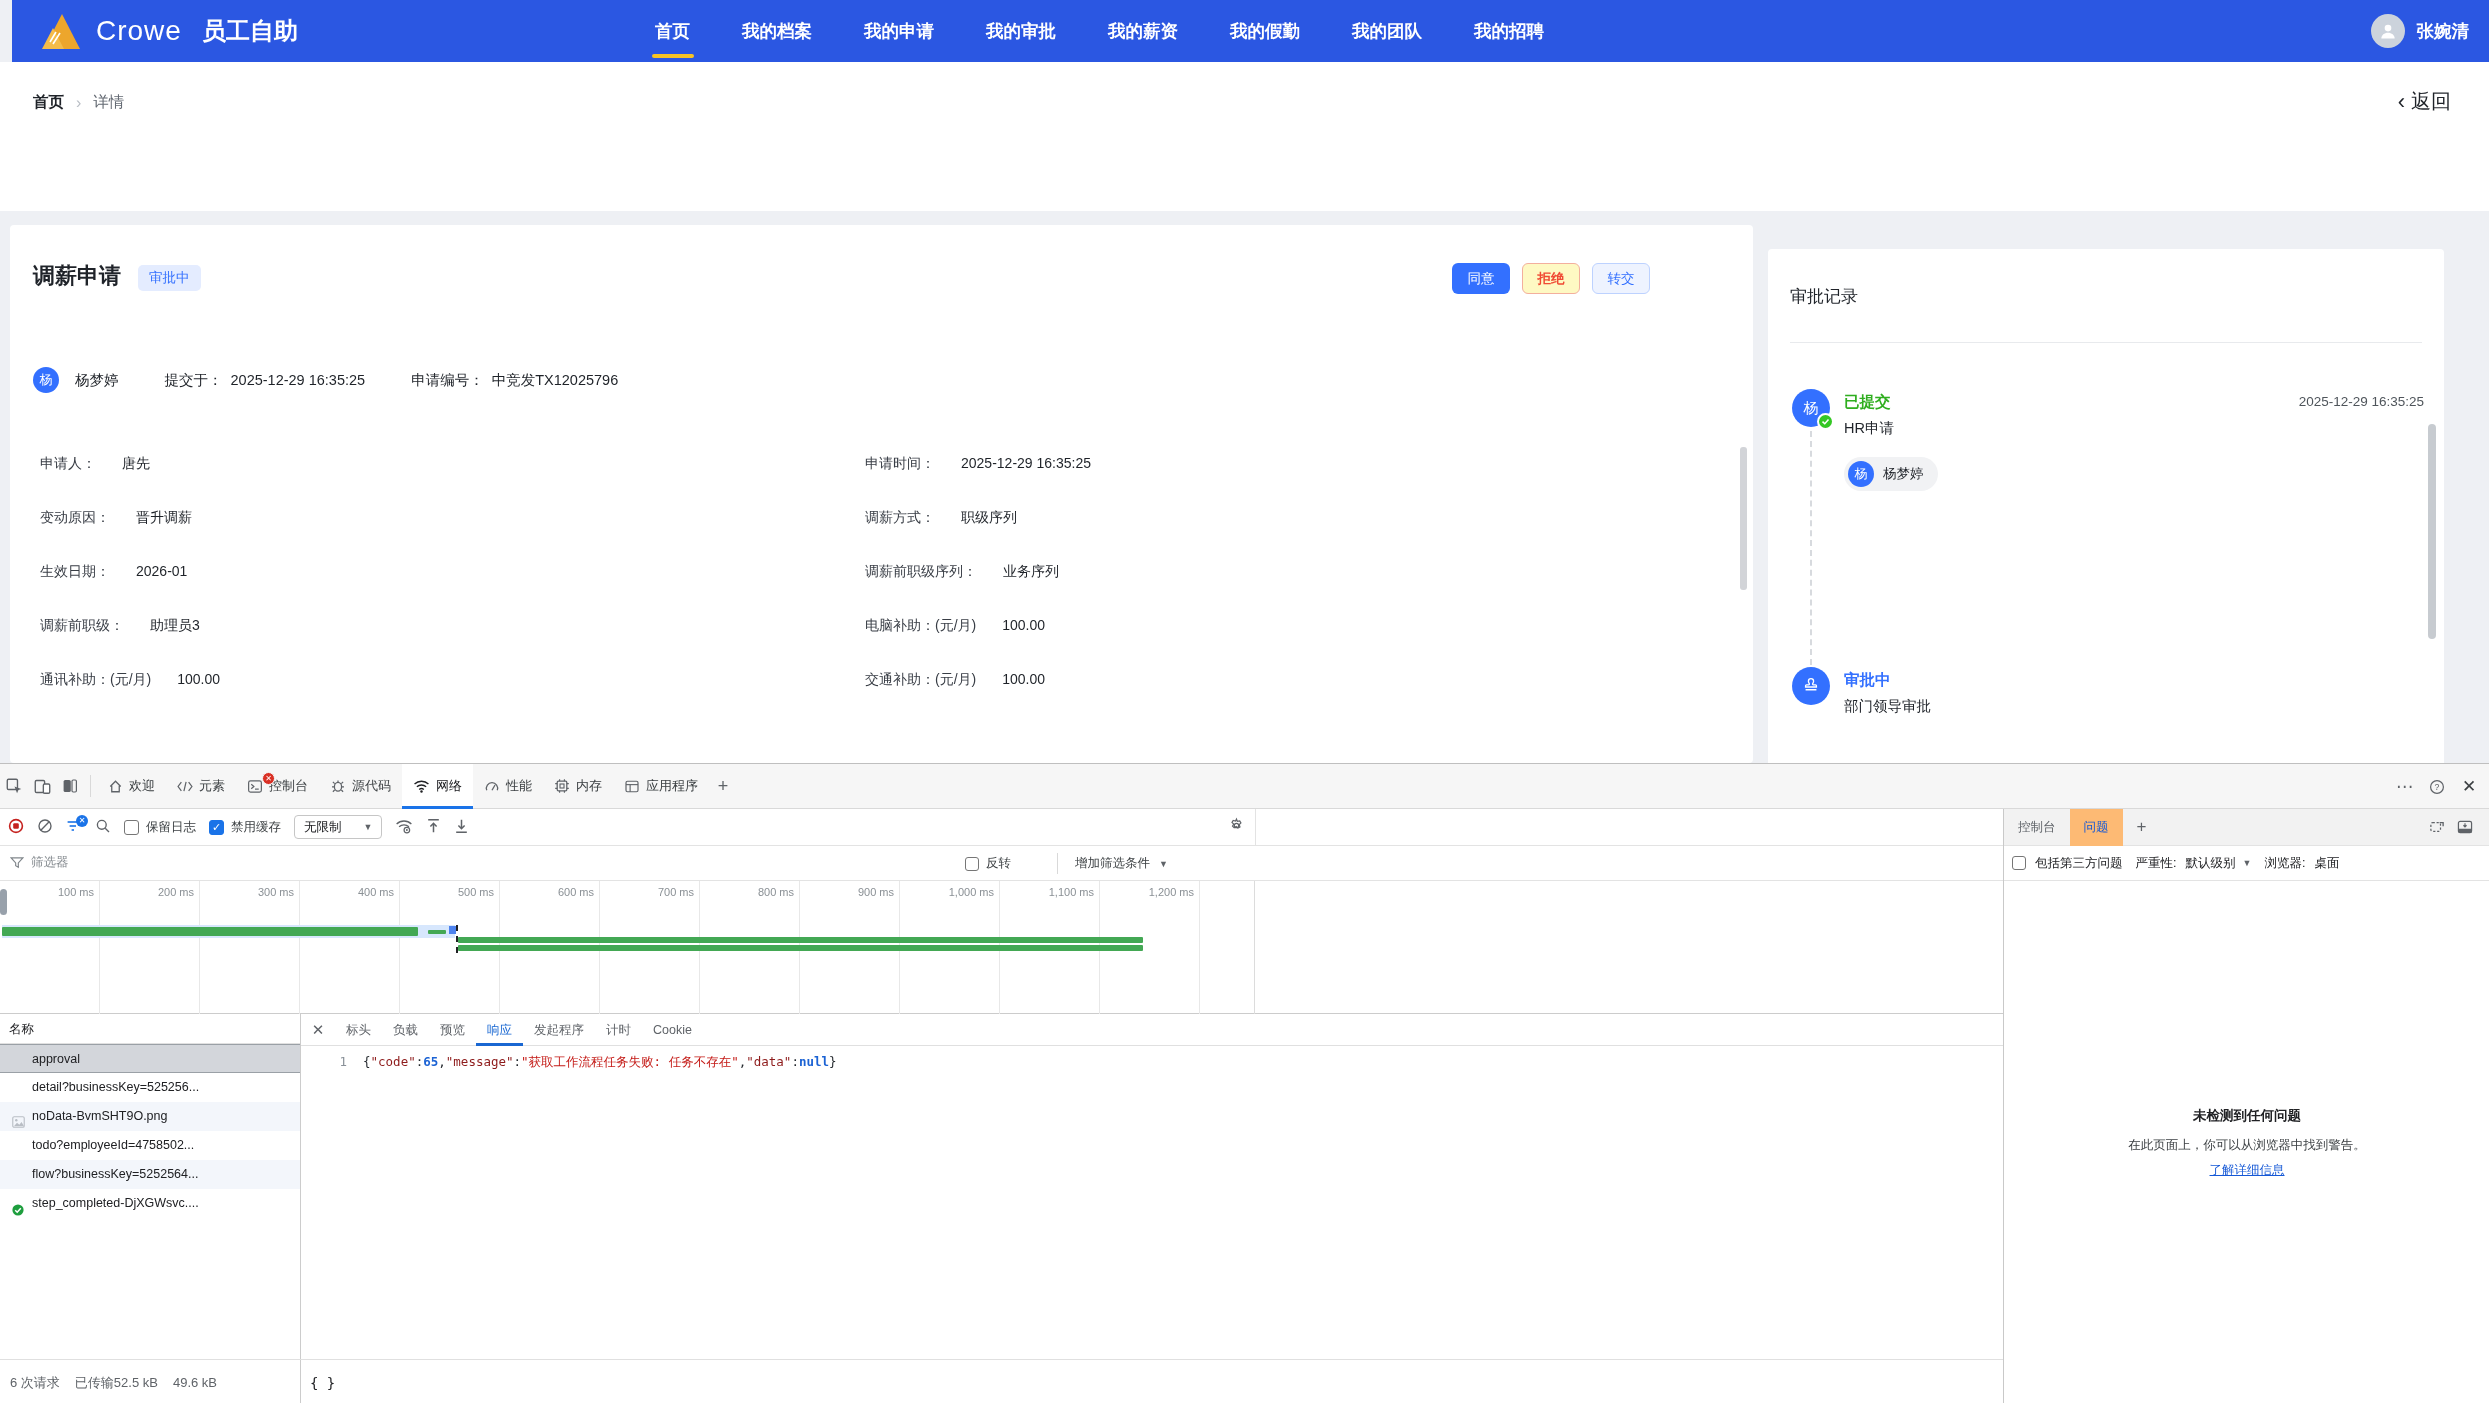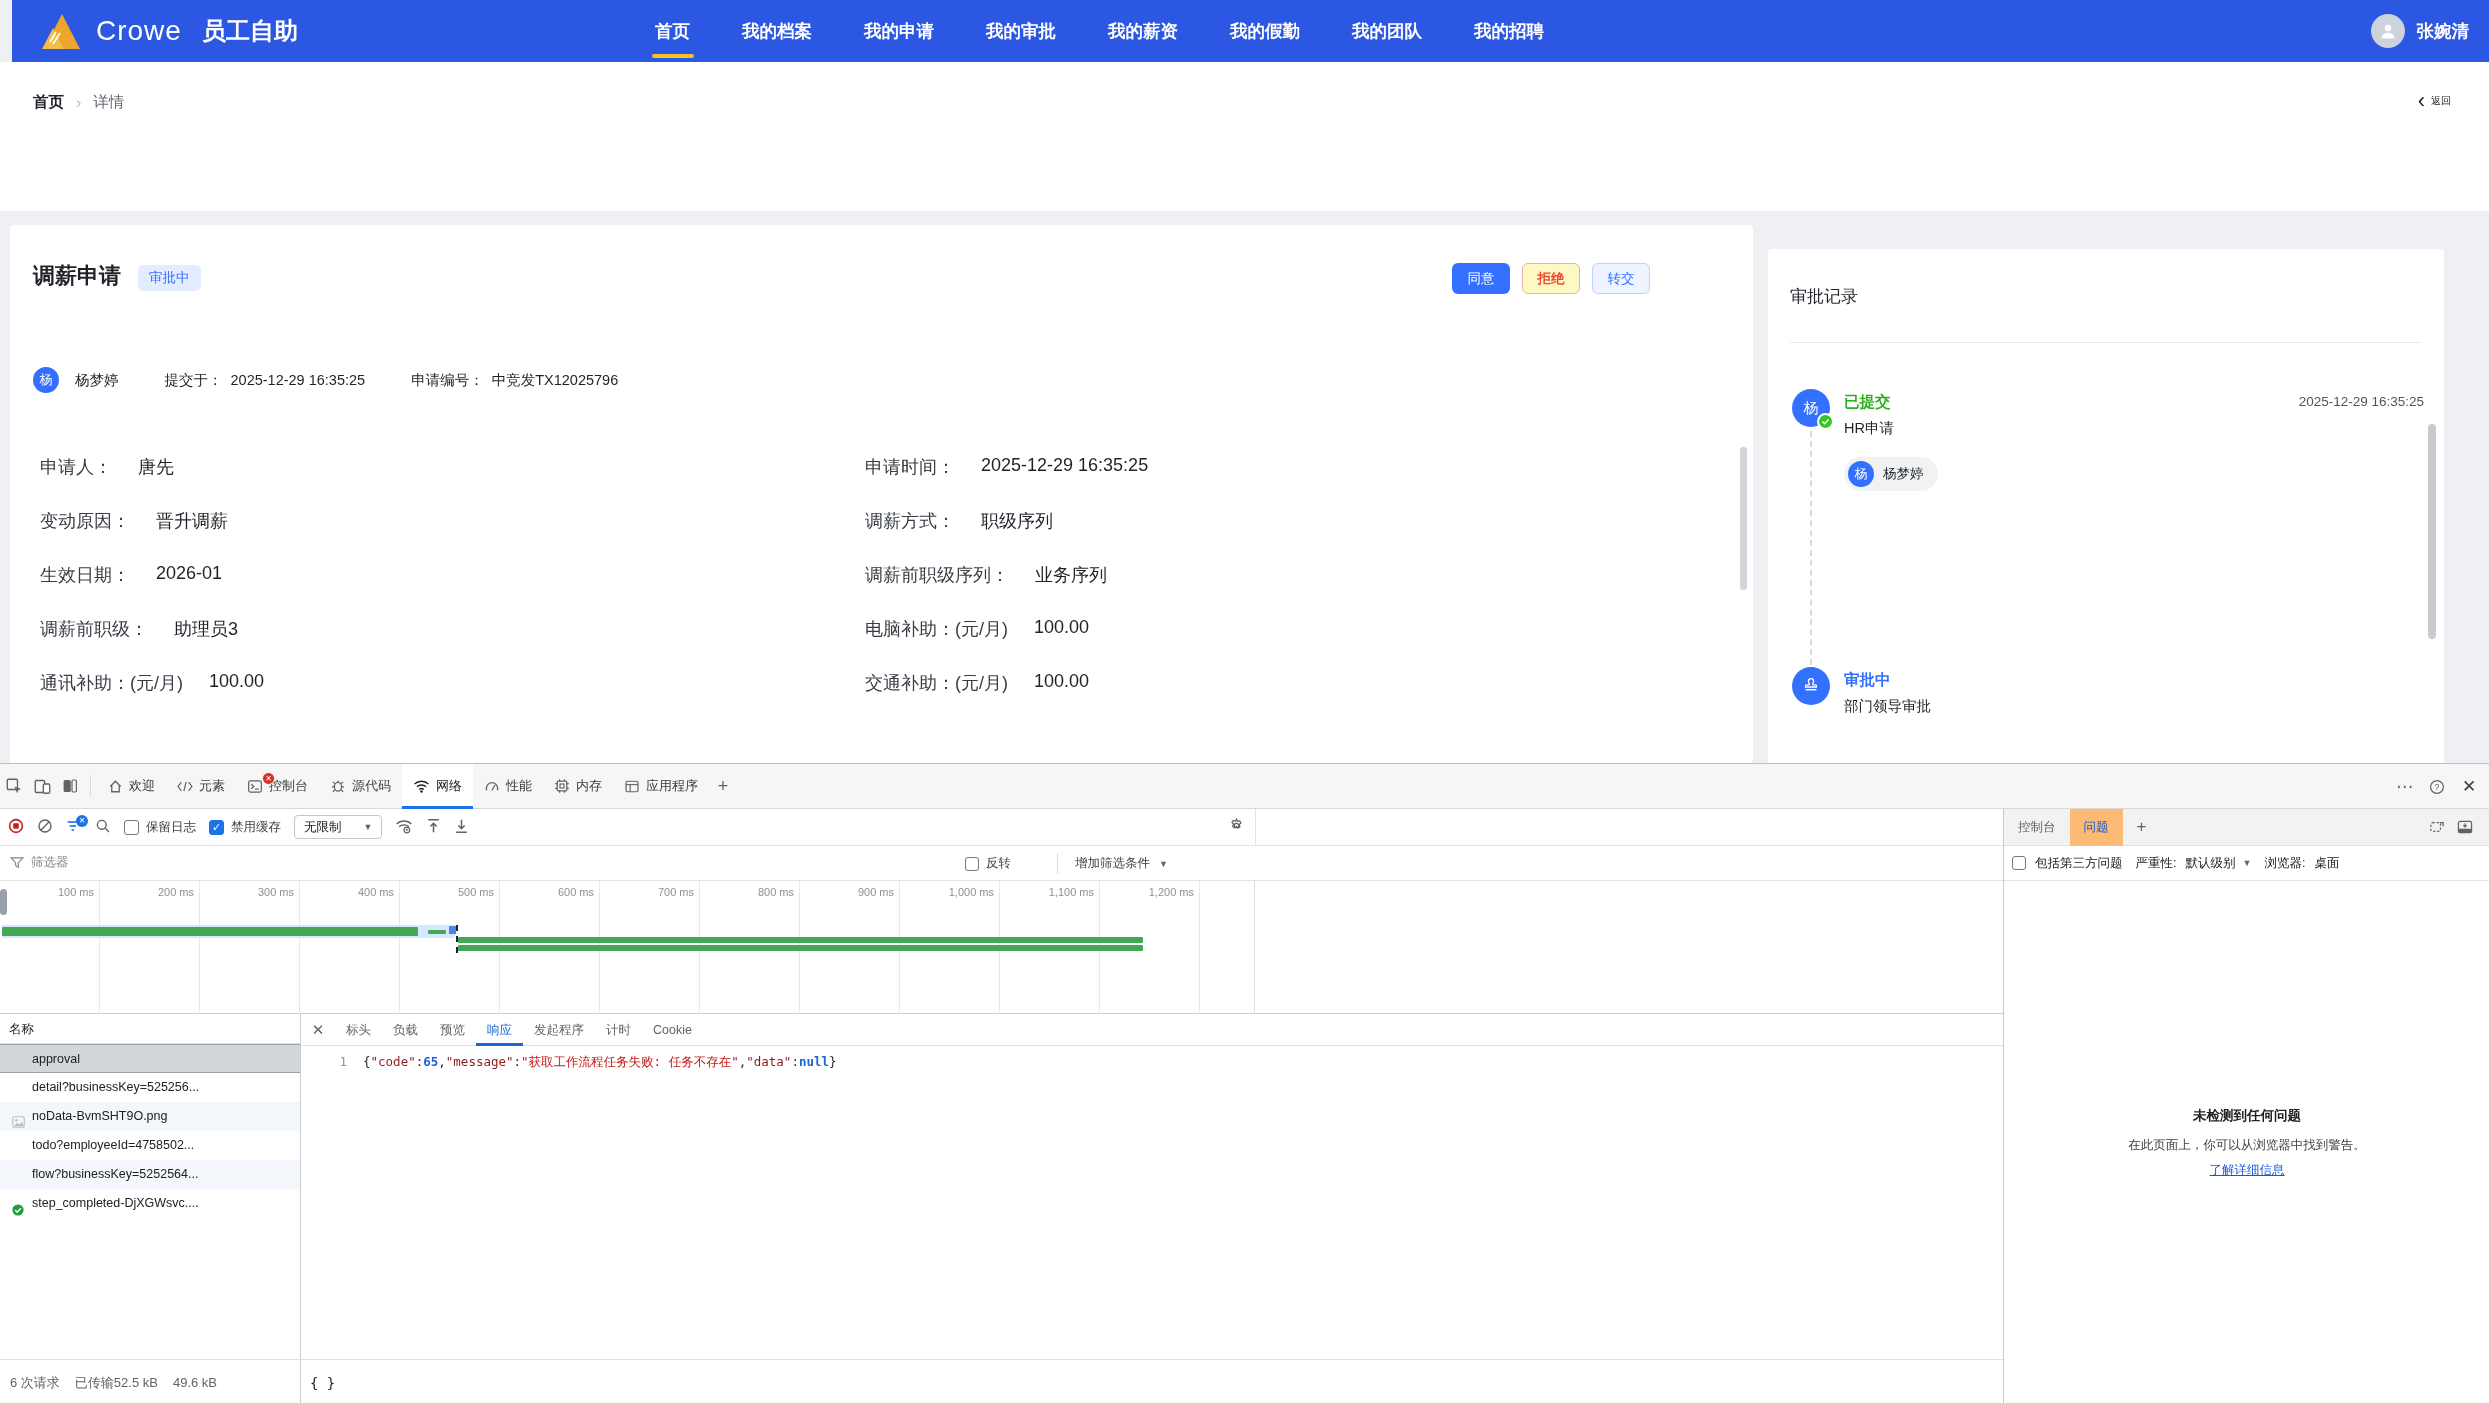--- a/index.html
+++ b/index.html
@@ -21,36 +21,36 @@
   .user-name { color:#fff; font-size:17.5px; font-weight:700; }
 
   
   .crumb-band { left:0; top:62px; width:2489px; height:149px; background:#fff; }
   .crumb { position:absolute; left:33px; top:30px; display:flex; align-items:center; gap:12px; font-size:15.5px; }
   .crumb-home { font-weight:700; color:#1f2329; cursor:pointer; }
   .crumb-sep { color:#b9bec5; font-size:16px; }
   .crumb-cur { color:#646a73; }
   .back-wrap { position:absolute; right:38px; top:26px; display:flex; align-items:center; gap:6px; cursor:pointer; }
   .back-chев { font-size:22px; color:#1f2329; }
-  .back-txt { font-size:10px; color:#1f2329; }
+  .back-txt { font-size:20px; color:#1f2329; }
 
   
   .main-card { left:10px; top:225px; width:1743px; height:538px; background:#fff; border-radius:4px; overflow:hidden; }
   .doc-title { position:absolute; left:23px; top:36px; font-size:22px; font-weight:700; color:#1f2329; }
   .status-badge { position:absolute; left:128px; top:40px; background:#e4ecff; color:#3370ff; font-size:13.5px; padding:4px 11px; border-radius:5px; }
   .btn { position:absolute; top:38px; height:31px; border-radius:6px; font-size:13.5px; display:flex; align-items:center; justify-content:center; cursor:pointer; width:58px; }
   .btn-approve { left:1442px; background:#3370ff; color:#fff; }
   .btn-reject  { left:1512px; background:#fef9c3; color:#f04a34; border:1px solid #f3af9d;font-weight:bold; }
   .btn-transfer{ left:1582px; background:#eef3ff; color:#3370ff; border:1px solid #bdd2ff; }
   .submitter { position:absolute; left:23px; top:142px; display:flex; align-items:center; gap:16px; font-size:14.5px; color:#1f2329; }
   .av { border-radius:50%; background:#3370ff; color:#fff; display:flex; align-items:center; justify-content:center; }
   .av-26 { width:26px; height:26px; font-size:13px; }
   .sub-name { font-weight:500; }
   .sub-gap { width:14px; }
-  .field-row { position:absolute; display:flex; font-size:18px; white-space:nowrap; }
+  .field-row { position:absolute; display:flex; font-size:14px; white-space:nowrap; }
   .f-label { color:#383d45; }
   .f-value { color:#1f2329; margin-left:26px; }
   .v-scroll { position:absolute; background:#d2d4d8; border-radius:3px; }
 
   
   .rec-card { left:1768px; top:225px; width:676px; height:538px; background:#fff; border-radius:4px; overflow:hidden;margin-top:24px; }
   .rec-title { position:absolute; left:22px; top:36px; font-size:17px; color:#1f2329; }
   .rec-div { position:absolute; left:22px; right:22px; top:93px; height:1px; background:#e8eaed; }
   .tl-avatar { position:absolute; left:24px; width:38px; height:38px; border-radius:50%; background:#3370ff; color:#fff; font-size:15px; display:flex; align-items:center; justify-content:center; }
   .tl-check { position:absolute; right:-4px; bottom:-3px; width:17px; height:17px; border-radius:50%; background:#34c724; border:2px solid #fff; display:flex; align-items:center; justify-content:center; }

